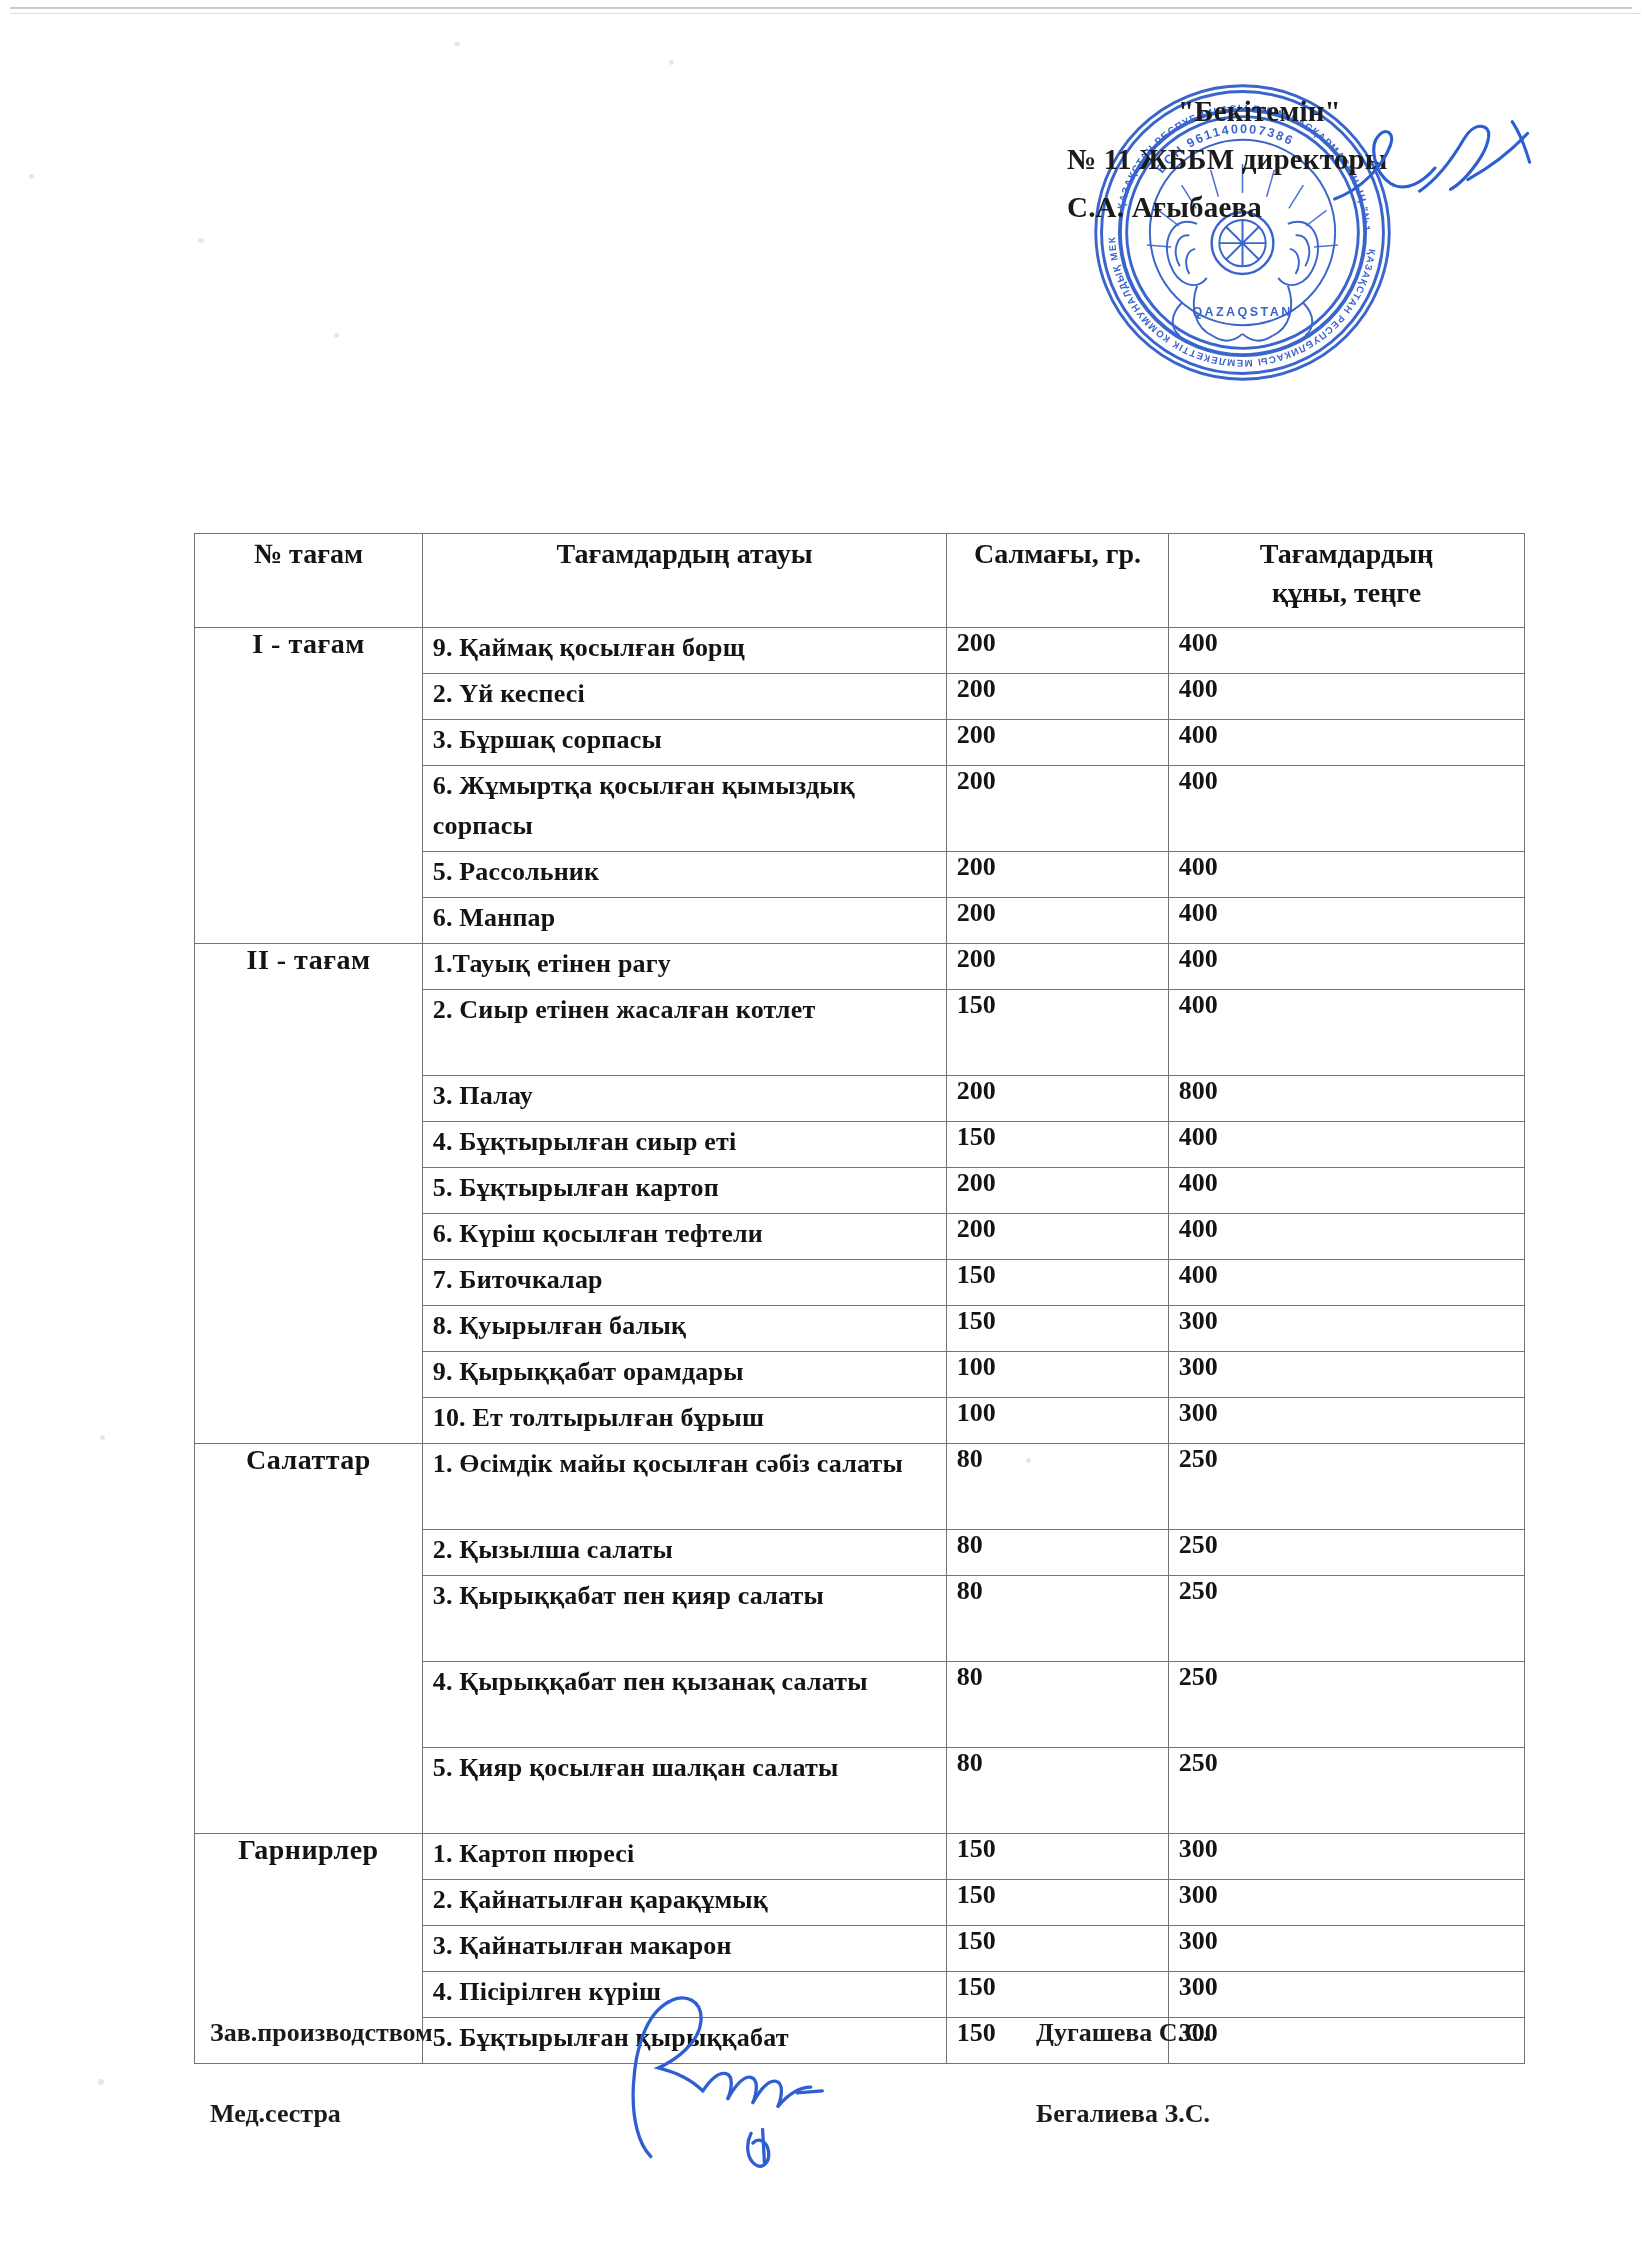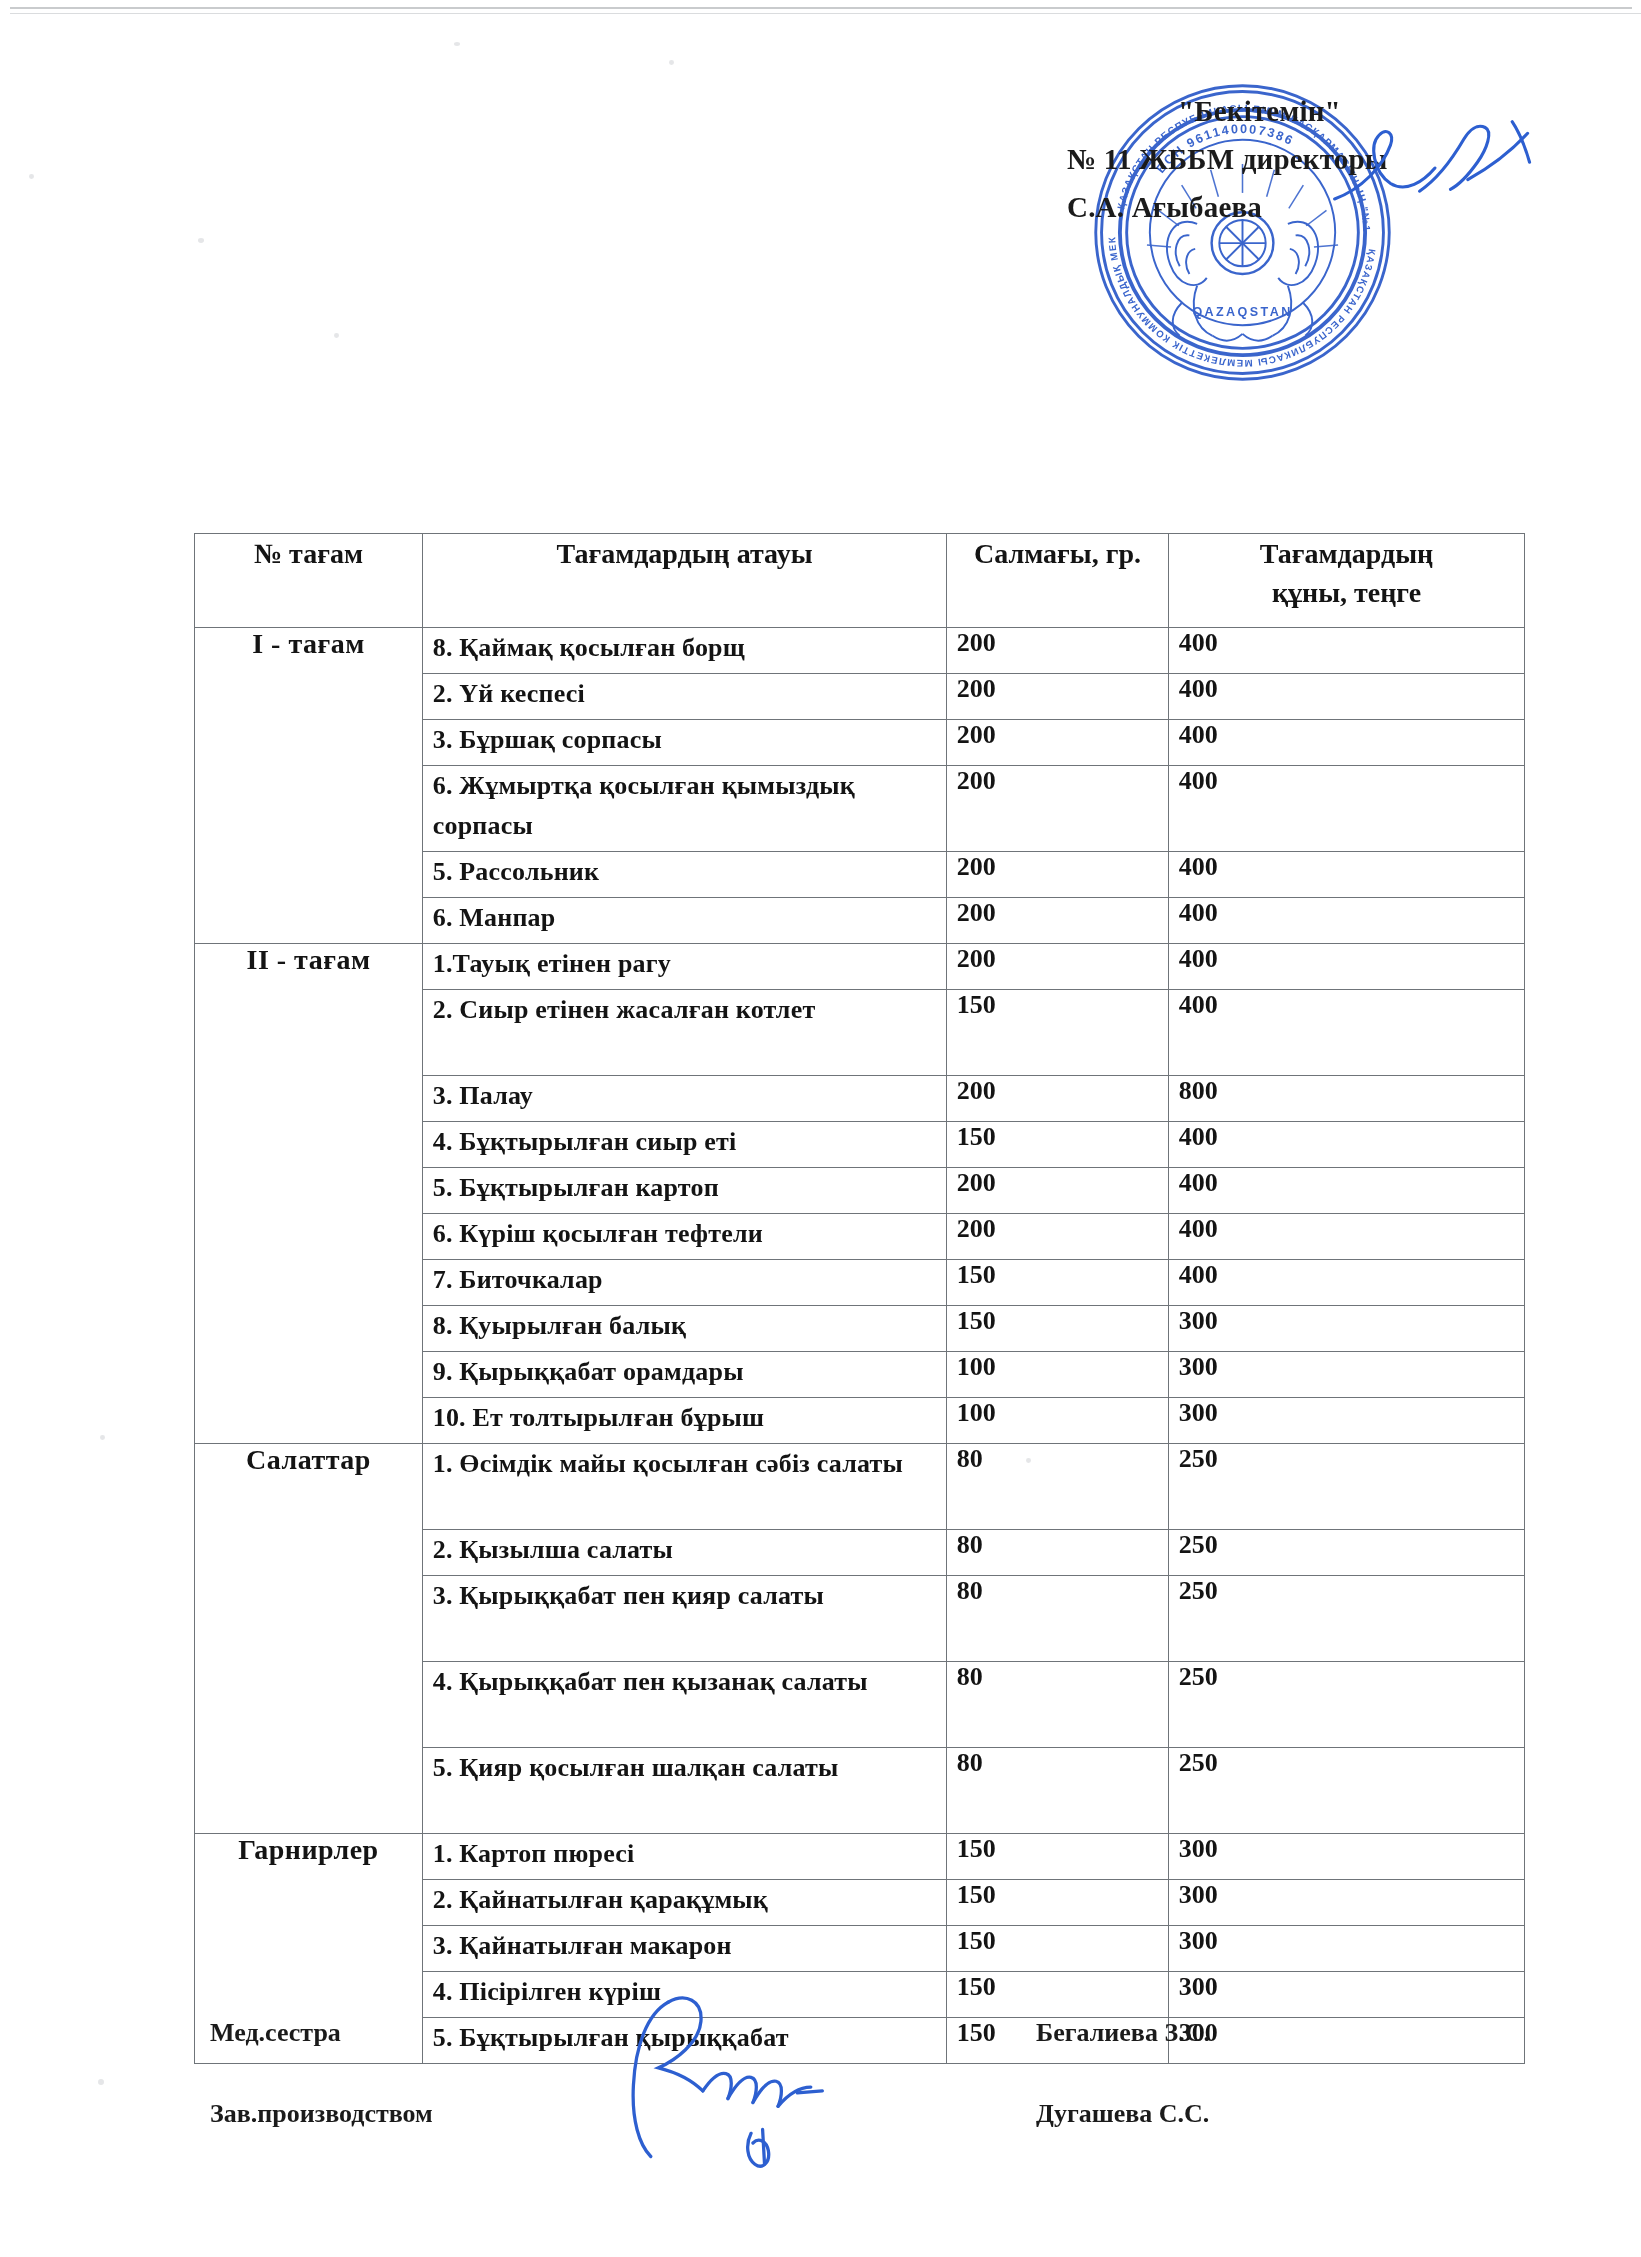--- a/index.html
+++ b/index.html
@@ -298,21 +298,21 @@
         <th>Салмағы, гр.</th>
         <th class="hdr-price">
           <div>Тағамдардың</div>
           <div>құны, теңге</div>
         </th>
       </tr>
     </thead>
     <tbody id="menu-body">
         <tr class="r1">
           <td class="sec" rowspan="6">I - тағам</td>
-          <td class="name">8. Қаймақ қосылған борщ</td>
+          <td class="name">9. Қаймақ қосылған борщ</td>
           <td class="wt">200</td>
           <td class="price">400</td>
         </tr>
         <tr class="r1">
           <td class="name">2. Үй кеспесі</td>
           <td class="wt">200</td>
           <td class="price">400</td>
         </tr>
         <tr class="r1">
           <td class="name">3. Бұршақ сорпасы</td>
@@ -451,26 +451,26 @@
         <path d="M166 132 C 176 120, 188 112, 200 112"></path>
         <path d="M186 118 L212 116"></path>
         <path d="M138 160 C 132 172, 134 186, 142 192 C 150 198, 158 190, 156 178 C 154 168, 146 164, 140 170"></path>
         <path d="M150 156 L152 192"></path>
       </g>
     </svg>
   </div>
 
   <div class="footer">
     <div class="footer-row">
+      <span class="footer-role">Зав.производством</span>
+      <span class="footer-name">Дугашева С.С.</span>
+    </div>
+    <div class="footer-row">
       <span class="footer-role">Мед.сестра</span>
       <span class="footer-name">Бегалиева З.С.</span>
-    </div>
-    <div class="footer-row">
-      <span class="footer-role">Зав.производством</span>
-      <span class="footer-name">Дугашева С.С.</span>
     </div>
   </div>
 
   <div class="speck" style="left:669px;top:60px;width:4.8px;height:4.8px;"></div>
   <div class="speck" style="left:454px;top:42px;width:5.8px;height:3.9px;"></div>
   <div class="speck" style="left:29px;top:174px;width:4.8px;height:4.8px;"></div>
   <div class="speck" style="left:198px;top:238px;width:5.8px;height:4.8px;"></div>
   <div class="speck" style="left:334px;top:333px;width:4.8px;height:4.8px;"></div>
   <div class="speck" style="left:100px;top:1435px;width:4.8px;height:4.8px;"></div>
   <div class="speck" style="left:98px;top:2079px;width:5.8px;height:5.8px;"></div>

